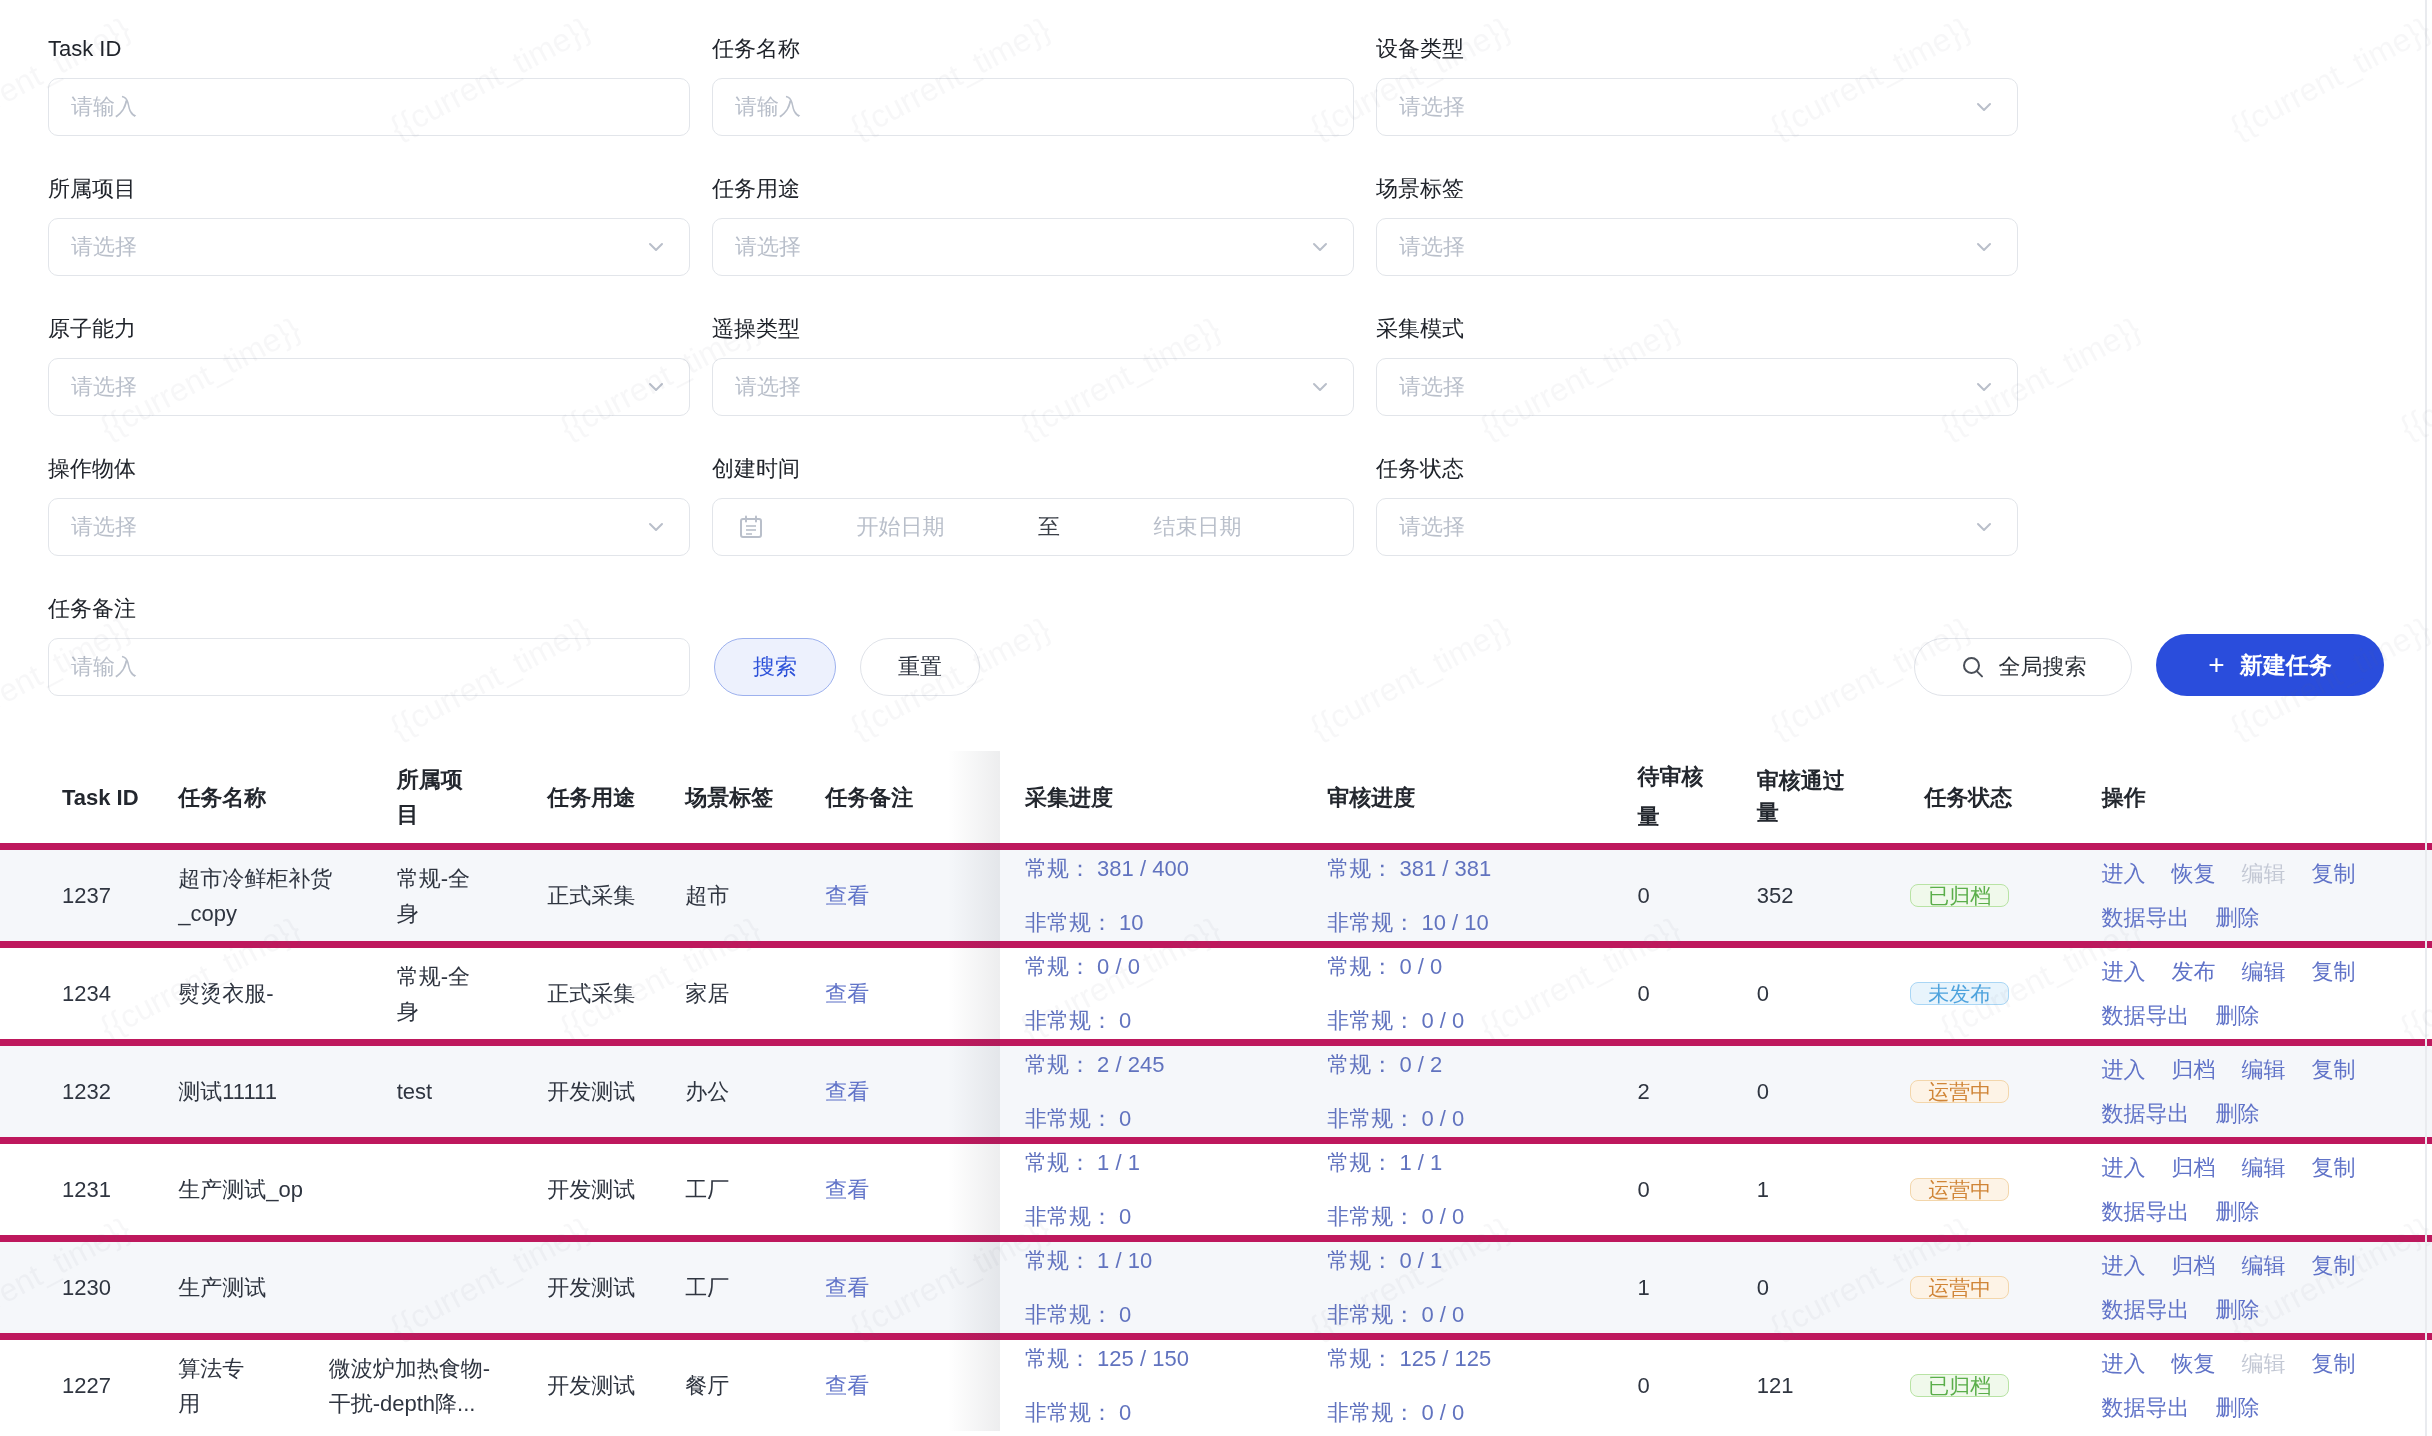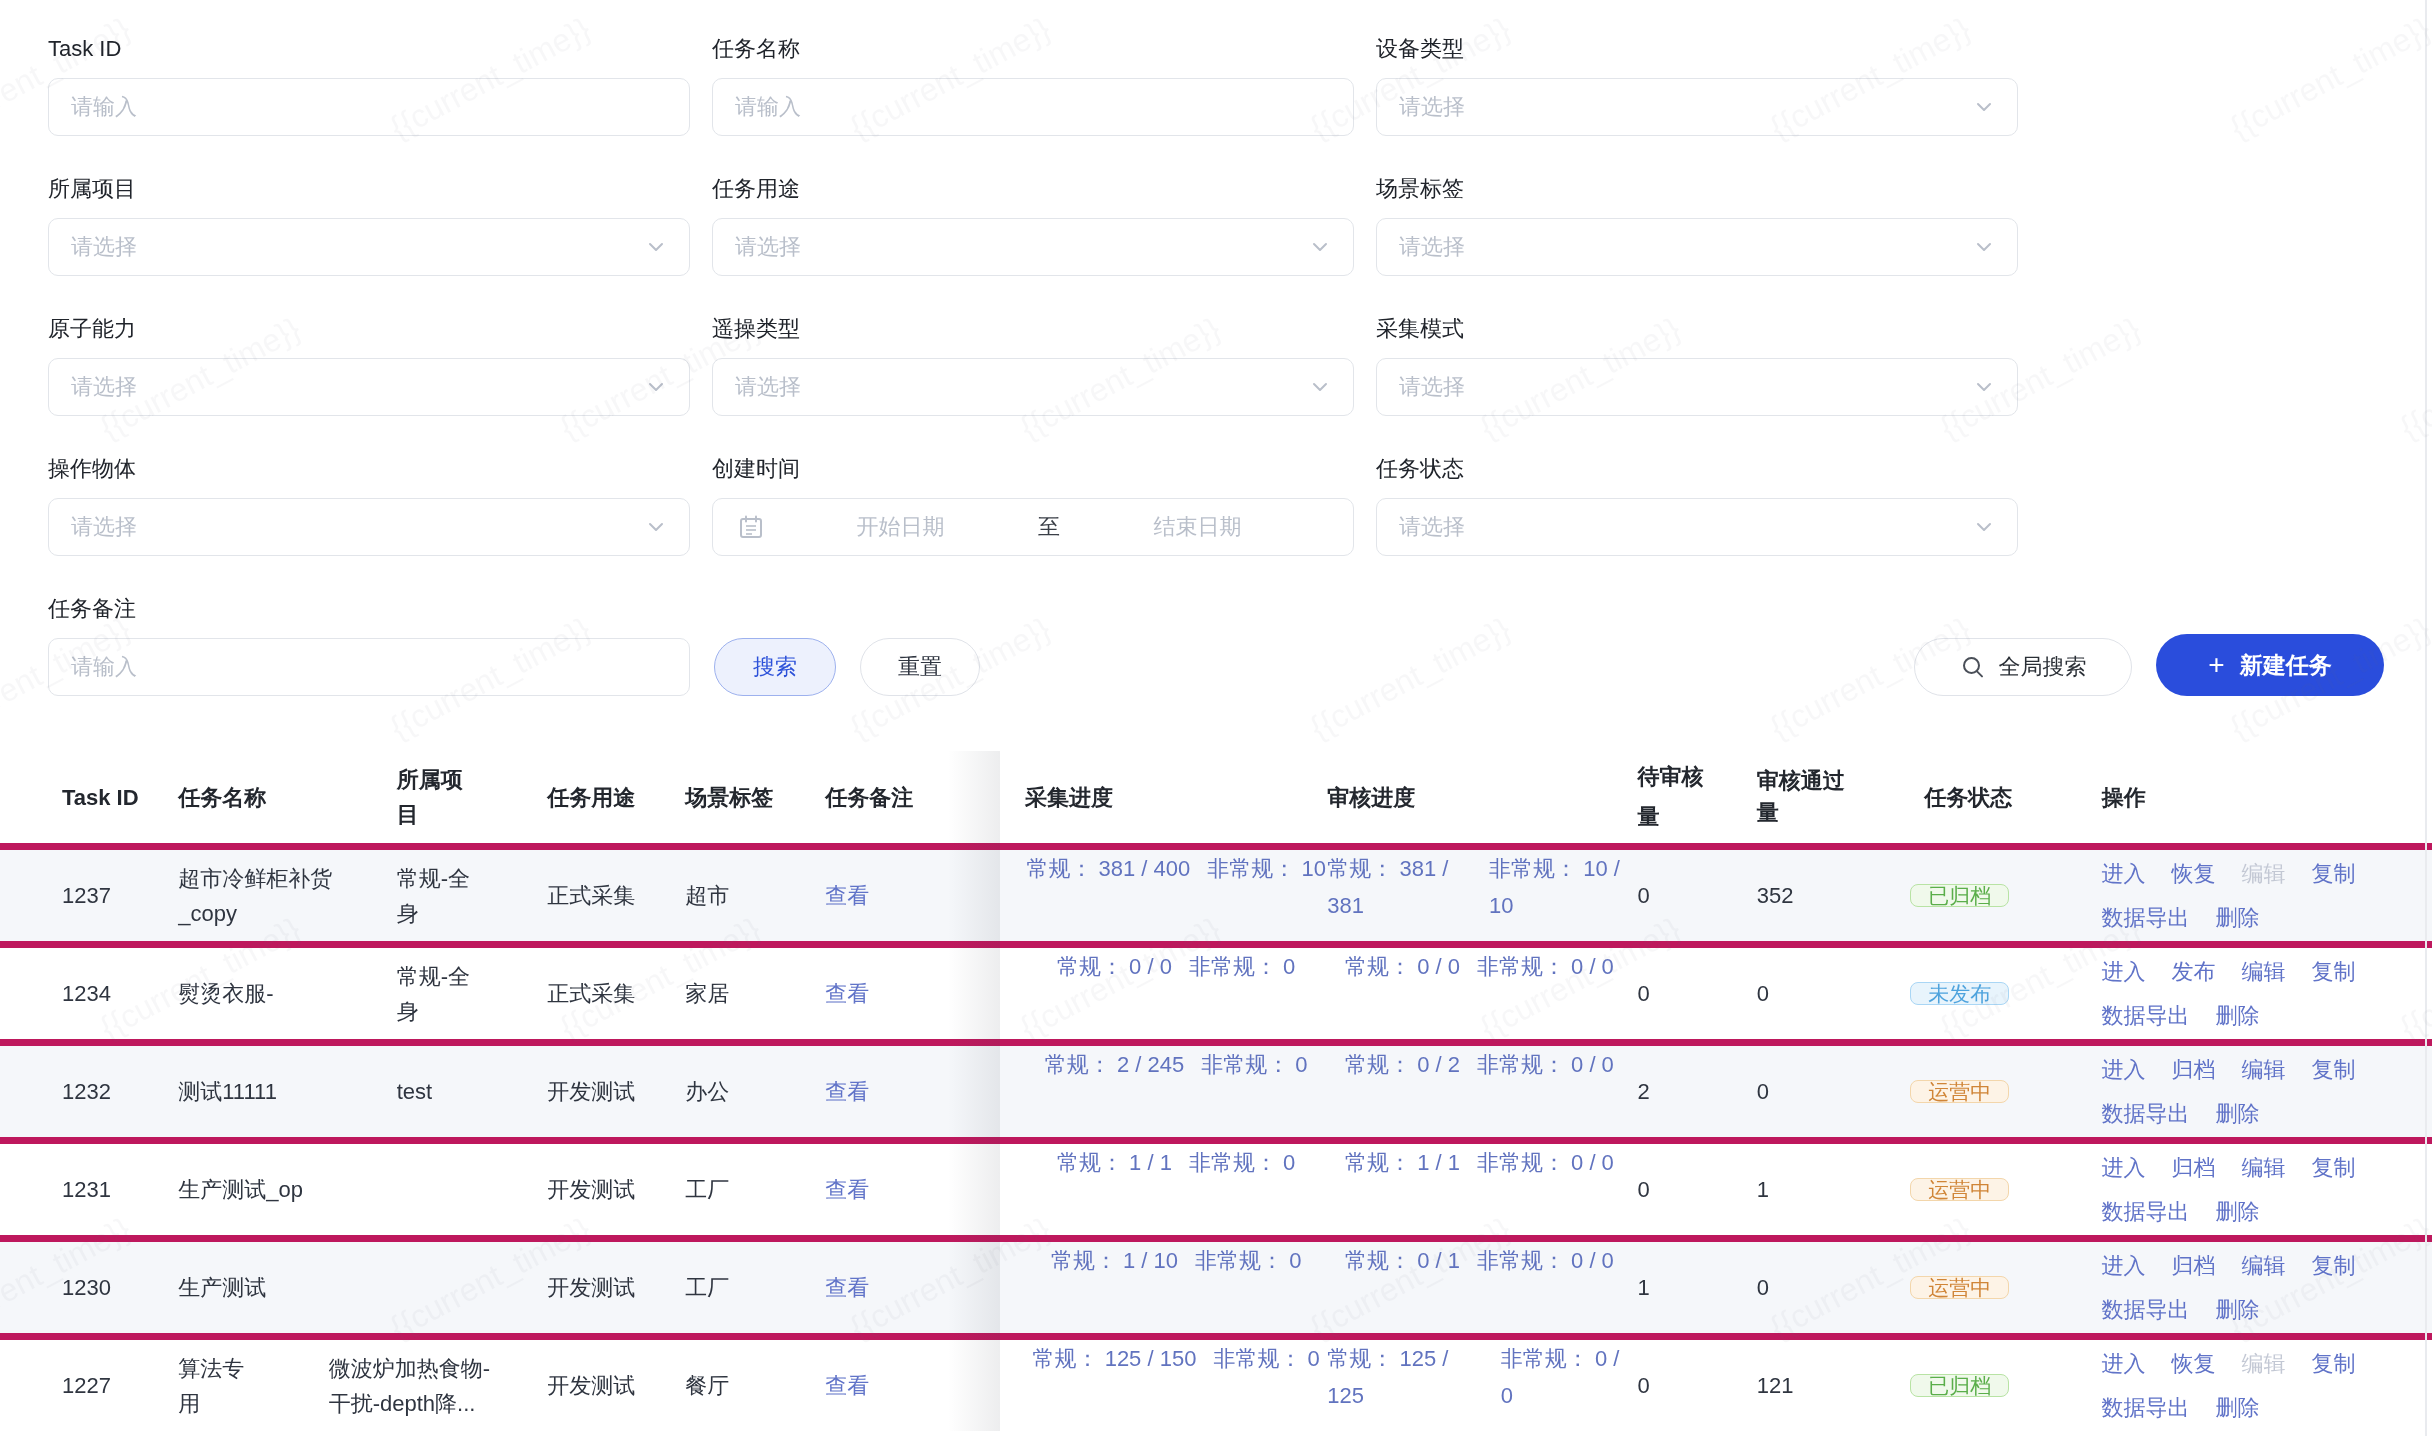--- a/index.html
+++ b/index.html
@@ -48,28 +48,28 @@
   .lpart { width:1000px; display:flex; overflow:hidden; flex-shrink:0; }
   .rpart { width:1432px; display:flex; flex-shrink:0; }
   .c { display:flex; align-items:center; font-size:22px; line-height:35px; }
   .c1{width:195px; padding-left:62px;}
   .c2{width:242px; padding-right:55px;}
   .c3{width:162px; padding-right:70px;}
   .c4{width:158px;}
   .c5{width:160px;}
   .c6{width:200px; white-space:nowrap;}
   .r1{width:330px; padding-left:25px;}
-  .r2{width:307px;}
+  .r2{width:307px;text-align:center;}
   .r3{width:106px; padding-left:6px;}
   .r4{width:163px; padding-left:8px;margin-left:12px;}
   .r5{width:193px;}
   .r6{width:333px; padding-right:40px;}
   .thead .wrap2 { max-width:76px; line-height:40px; white-space:normal; }
   .thead .wrap3 { max-width:100px; line-height:32px; white-space:normal; }
-  .progress { flex-direction:row; justify-content:center; align-items:flex-start;
+  .progress { flex-direction:column; justify-content:center; align-items:flex-start;
     color:#6173bf; line-height:37px;gap:17px; }
   .link { color:#6073c8; text-decoration:none; cursor:pointer; }
   .ops { flex-wrap:wrap; align-content:center; column-gap:26px; row-gap:6px; line-height:38px; }
   .ops .link.disabled { color:#c3c8d4; cursor:default; }
   .badge { font-size:21px; line-height:21px; padding:0 17px; border-radius:8px; border:1.5px solid; }
   .badge-green  { color:#5aae4a; background:#f0f9eb; border-color:#b8e3a4; }
   .badge-blue   { color:#4ea3dd; background:#e8f4fc; border-color:#a9d6f5; }
   .badge-orange { color:#d08537; background:#fdf3e6; border-color:#f3d6ab; }
   .col-shadow { position:absolute; top:0; bottom:0; left:948px; width:52px; pointer-events:none; z-index:3;
     background:linear-gradient(to right, rgba(54,60,72,0), rgba(54,60,72,0.09)); }

